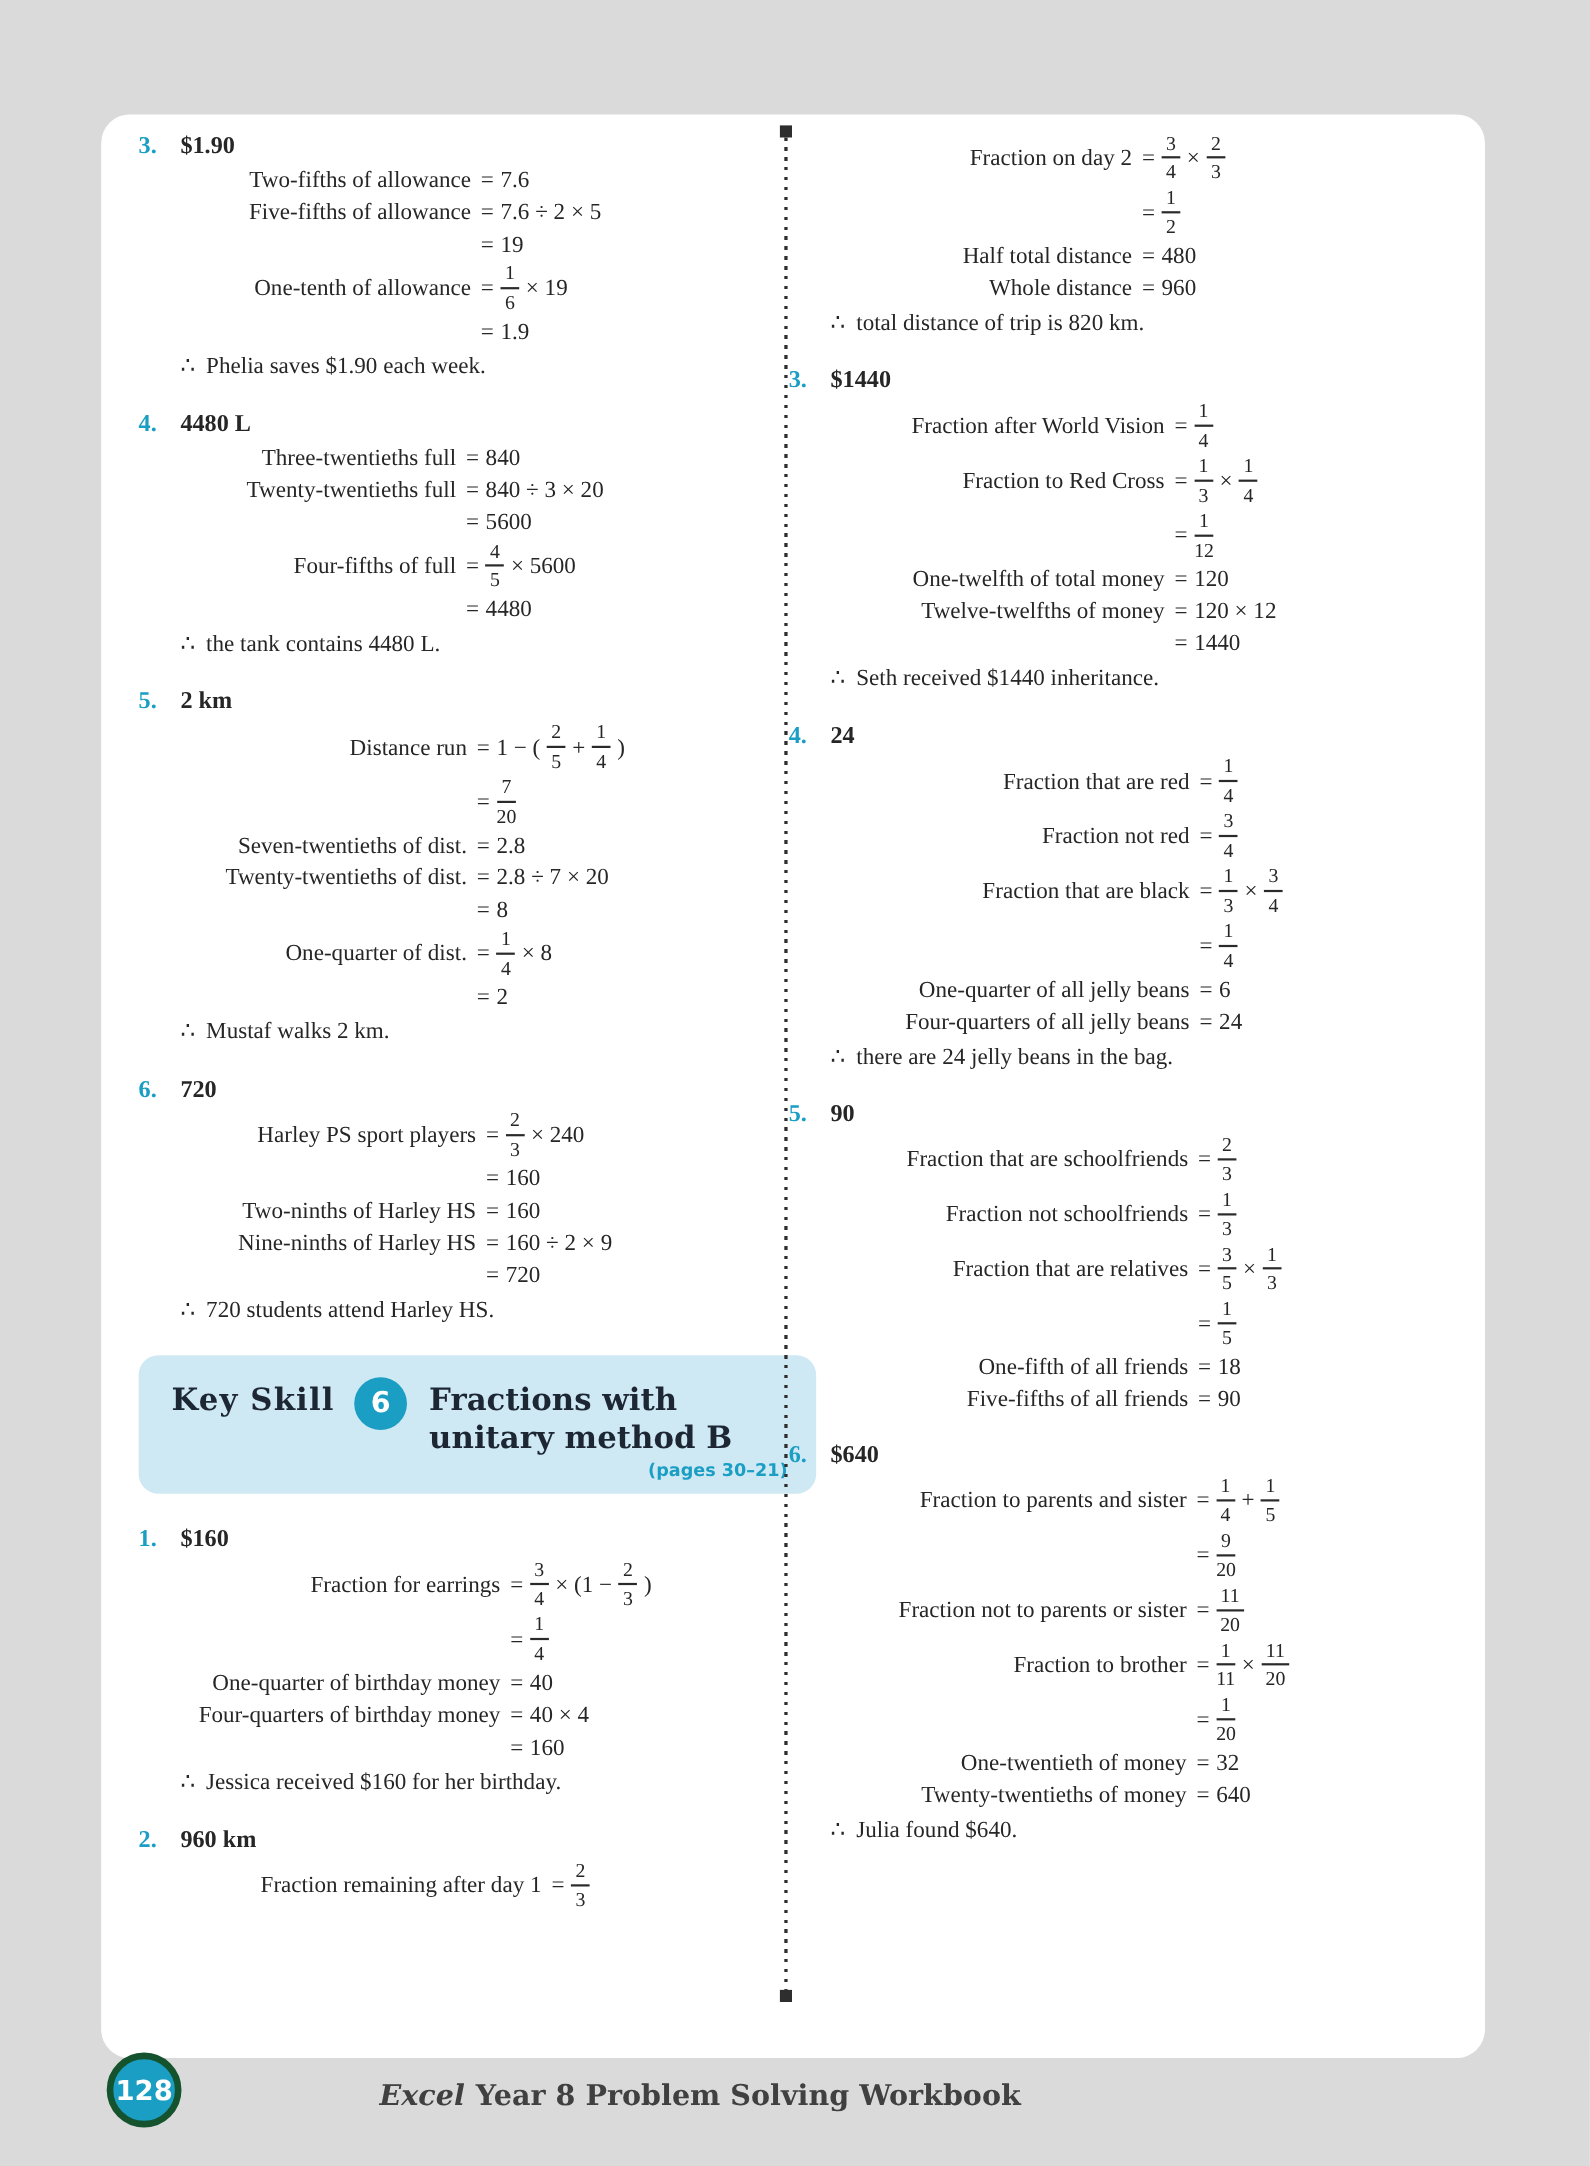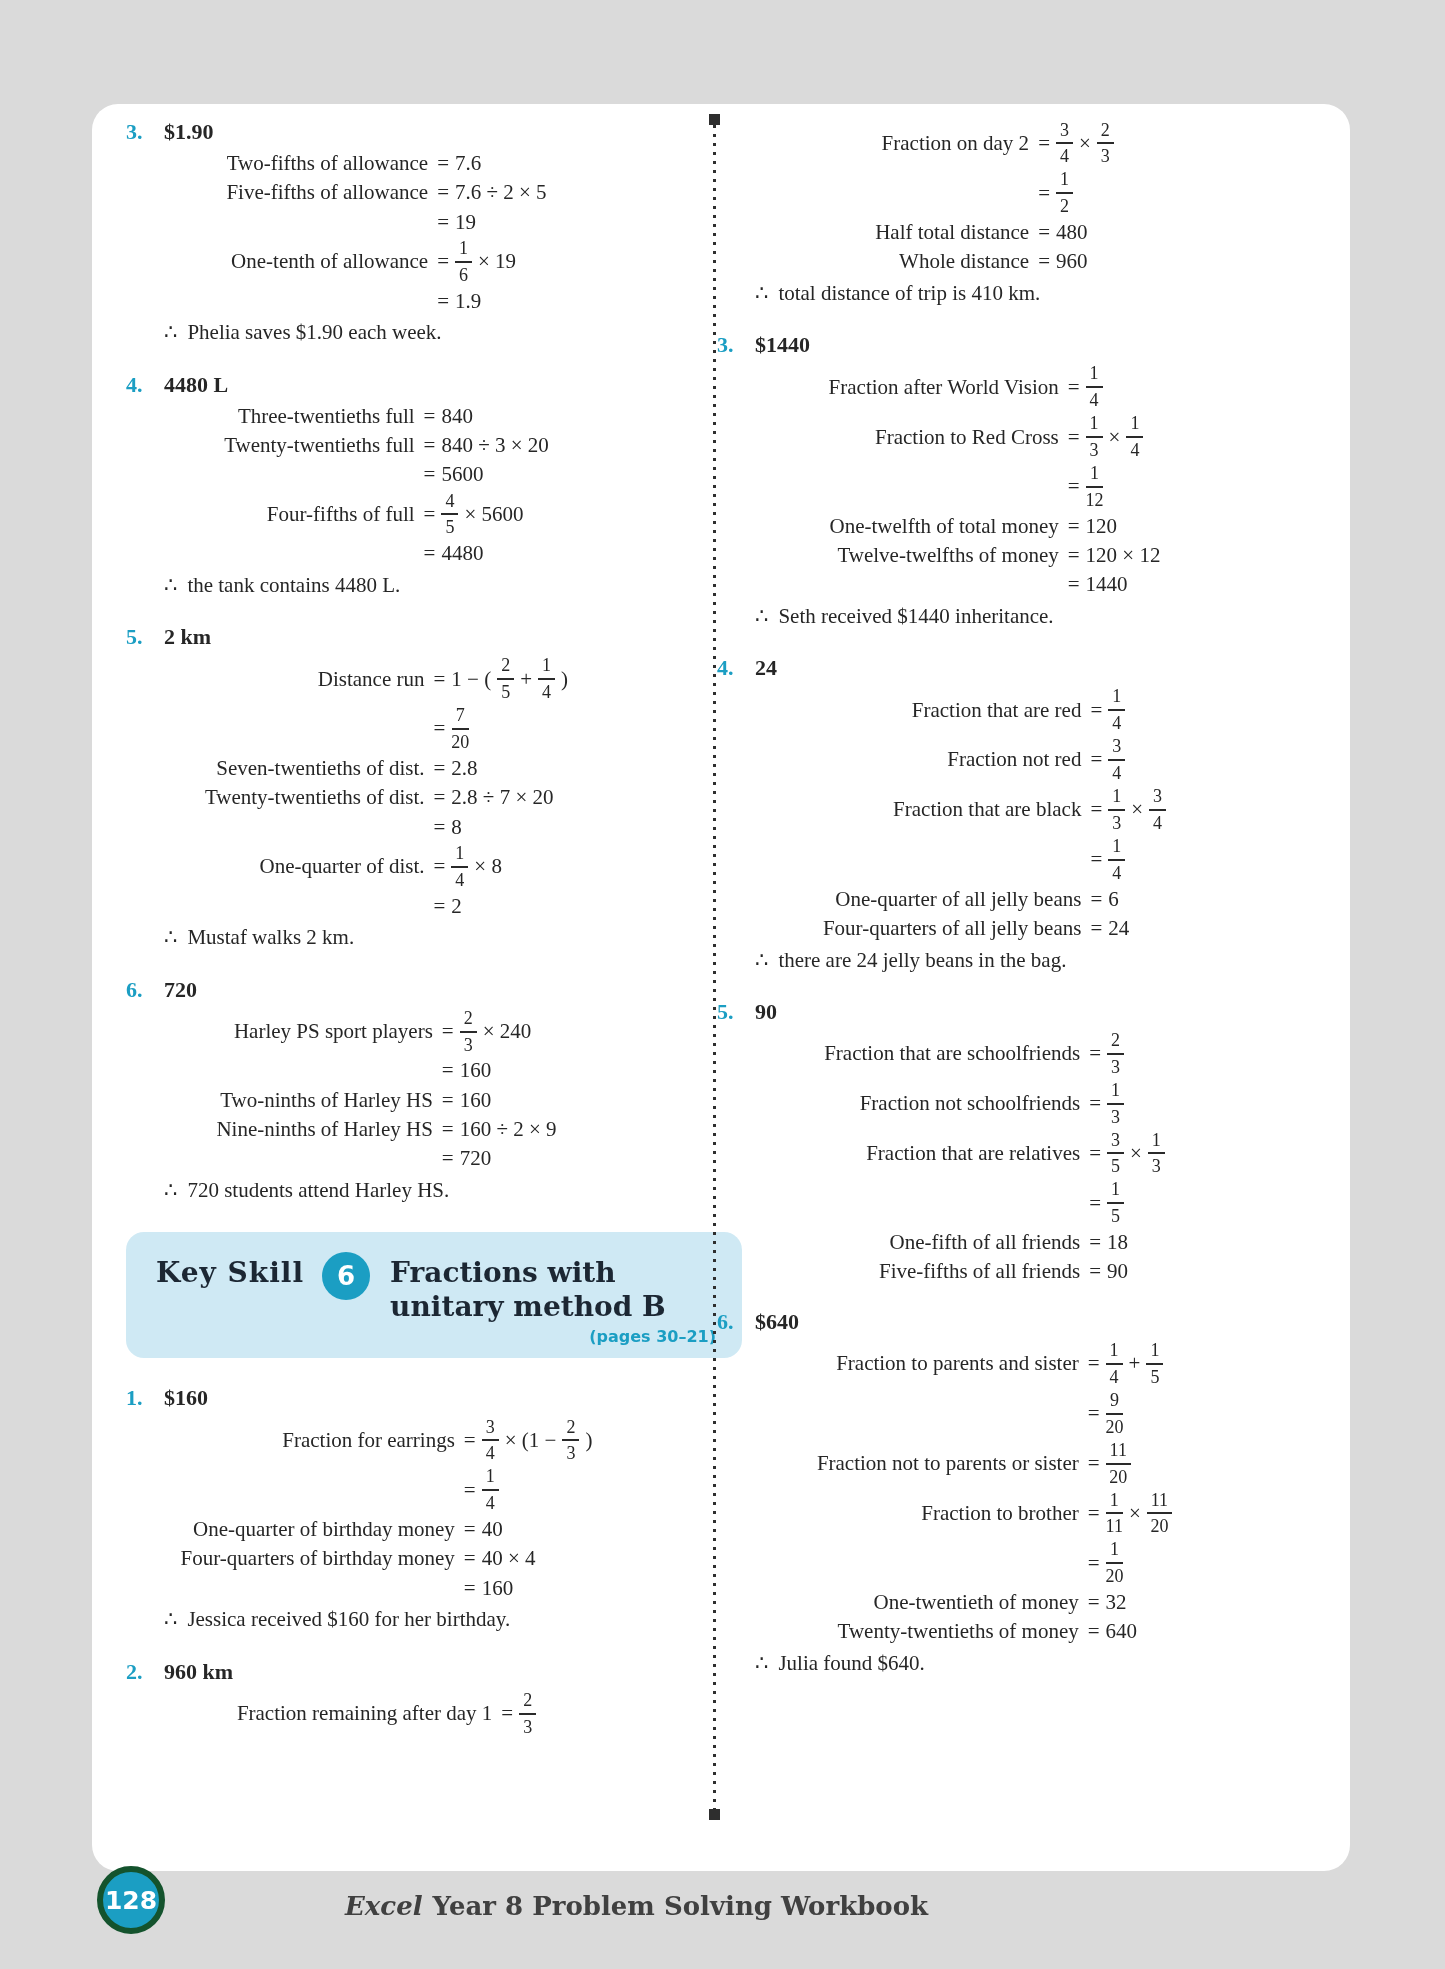--- a/index.html
+++ b/index.html
@@ -342,21 +342,21 @@
                 <div class="rhsc">
                   <span class="eqsign">=</span>
                   <span class="mtext">480</span>
                 </div>
                 <div class="lblc">Whole distance</div>
                 <div class="rhsc">
                   <span class="eqsign">=</span>
                   <span class="mtext">960</span>
                 </div>
               </div>
-              <div class="thr"><span class="thr-sym">∴</span><span>total distance of trip is 410 km.</span></div>
+              <div class="thr"><span class="thr-sym">∴</span><span>total distance of trip is 820 km.</span></div>
             </div>
           </div>
           <div class="block">
             <div class="qnum">3.</div>
             <div class="bodyc">
               <div class="ans">$1440</div>
               <div class="eqs">
                 <div class="lblc">Fraction after World Vision</div>
                 <div class="rhsc">
                   <span class="eqsign">=</span>

